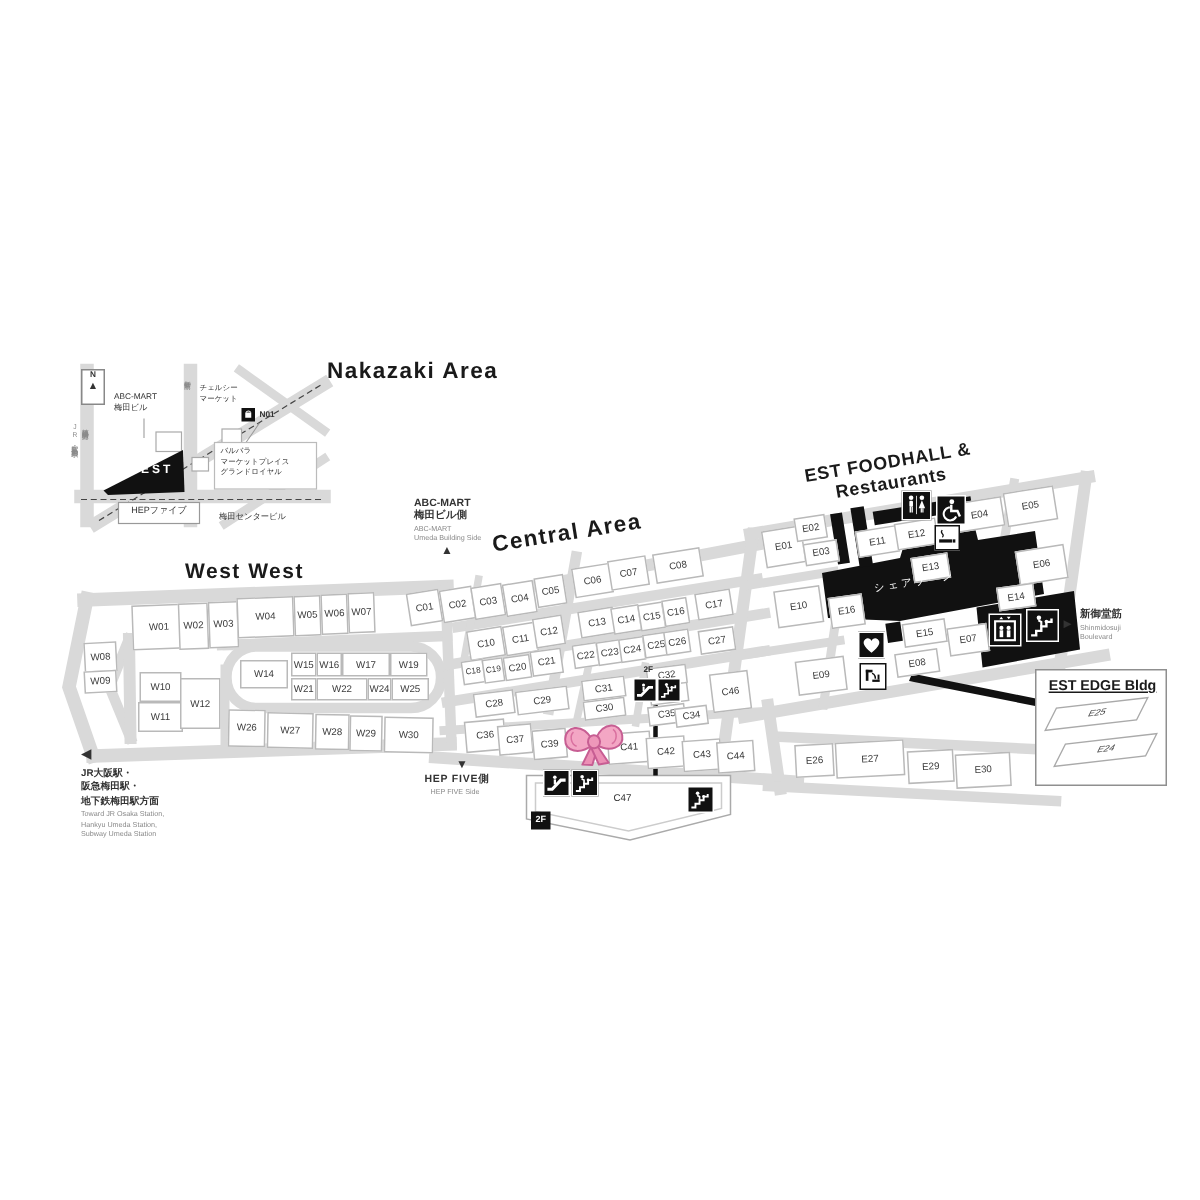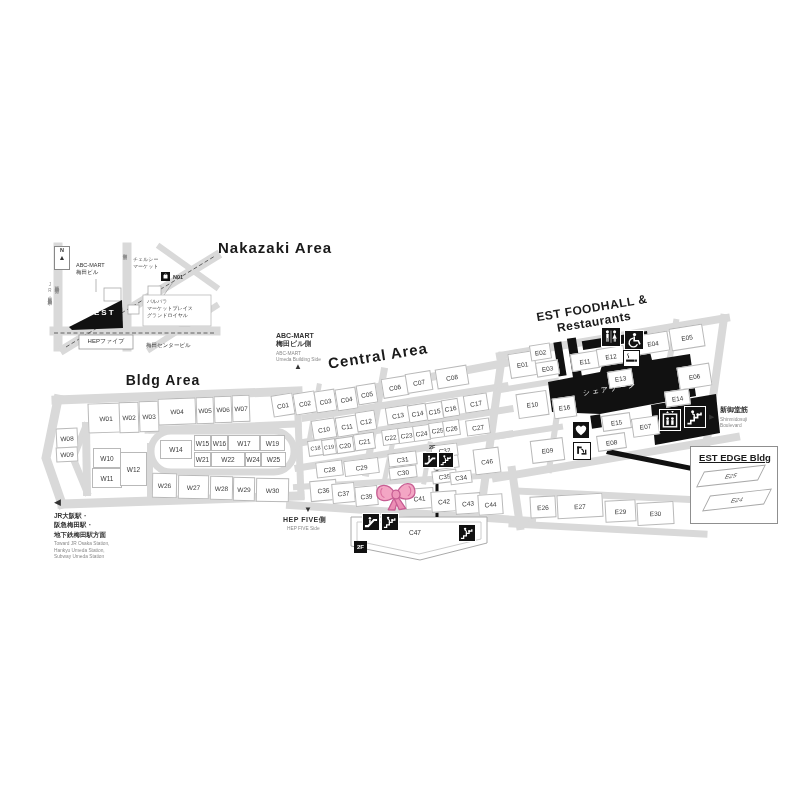--- a/index.html
+++ b/index.html
@@ -185,21 +185,21 @@
 <div class="lbl pre" style="left:133px;top:256px;font-size:5px;line-height:1.3;">チェルシー
 マーケット</div>
 <div class="lbl bold" style="left:173px;top:274px;font-size:5.5px;">N01</div>
 <div class="lbl pre" style="left:147px;top:298px;font-size:5px;line-height:1.4;">バルバラ
 マーケットプレイス
 グランドロイヤル</div>
 <div class="lbl bold" style="left:94px;top:308px;font-size:8px;color:#fff;letter-spacing:2px;z-index:7;">EST</div>
 <div class="lbl ctr" style="left:80px;top:338px;width:52px;font-size:6px;">HEPファイブ</div>
 <div class="lbl" style="left:146px;top:342px;font-size:5.5px;">梅田センタービル</div>
 
-<div class="lbl ctr title" style="left:108px;top:372px;width:110px;font-size:14px;">Bldg Area</div>
+<div class="lbl ctr title" style="left:108px;top:372px;width:110px;font-size:14px;">West West</div>
 <div class="lbl ctr title" style="left:308px;top:347px;width:140px;font-size:15px;transform:rotate(-9deg);">Central Area</div>
 <div class="lbl ctr title" style="left:503px;top:301px;width:180px;font-size:12px;letter-spacing:0.5px;transform:rotate(-9.5deg);">EST FOODHALL &amp; Restaurants</div>
 
 <div class="lbl pre bold" style="left:276px;top:332px;font-size:7px;">ABC-MART
 梅田ビル側</div>
 <div class="lbl pre gray" style="left:276px;top:351px;font-size:4.8px;">ABC-MART
 Umeda Building Side</div>
 <div class="lbl" style="left:294px;top:362px;font-size:8px;">▲</div>
 
 <div class="lbl" style="left:304px;top:505px;font-size:8px;">▼</div>

